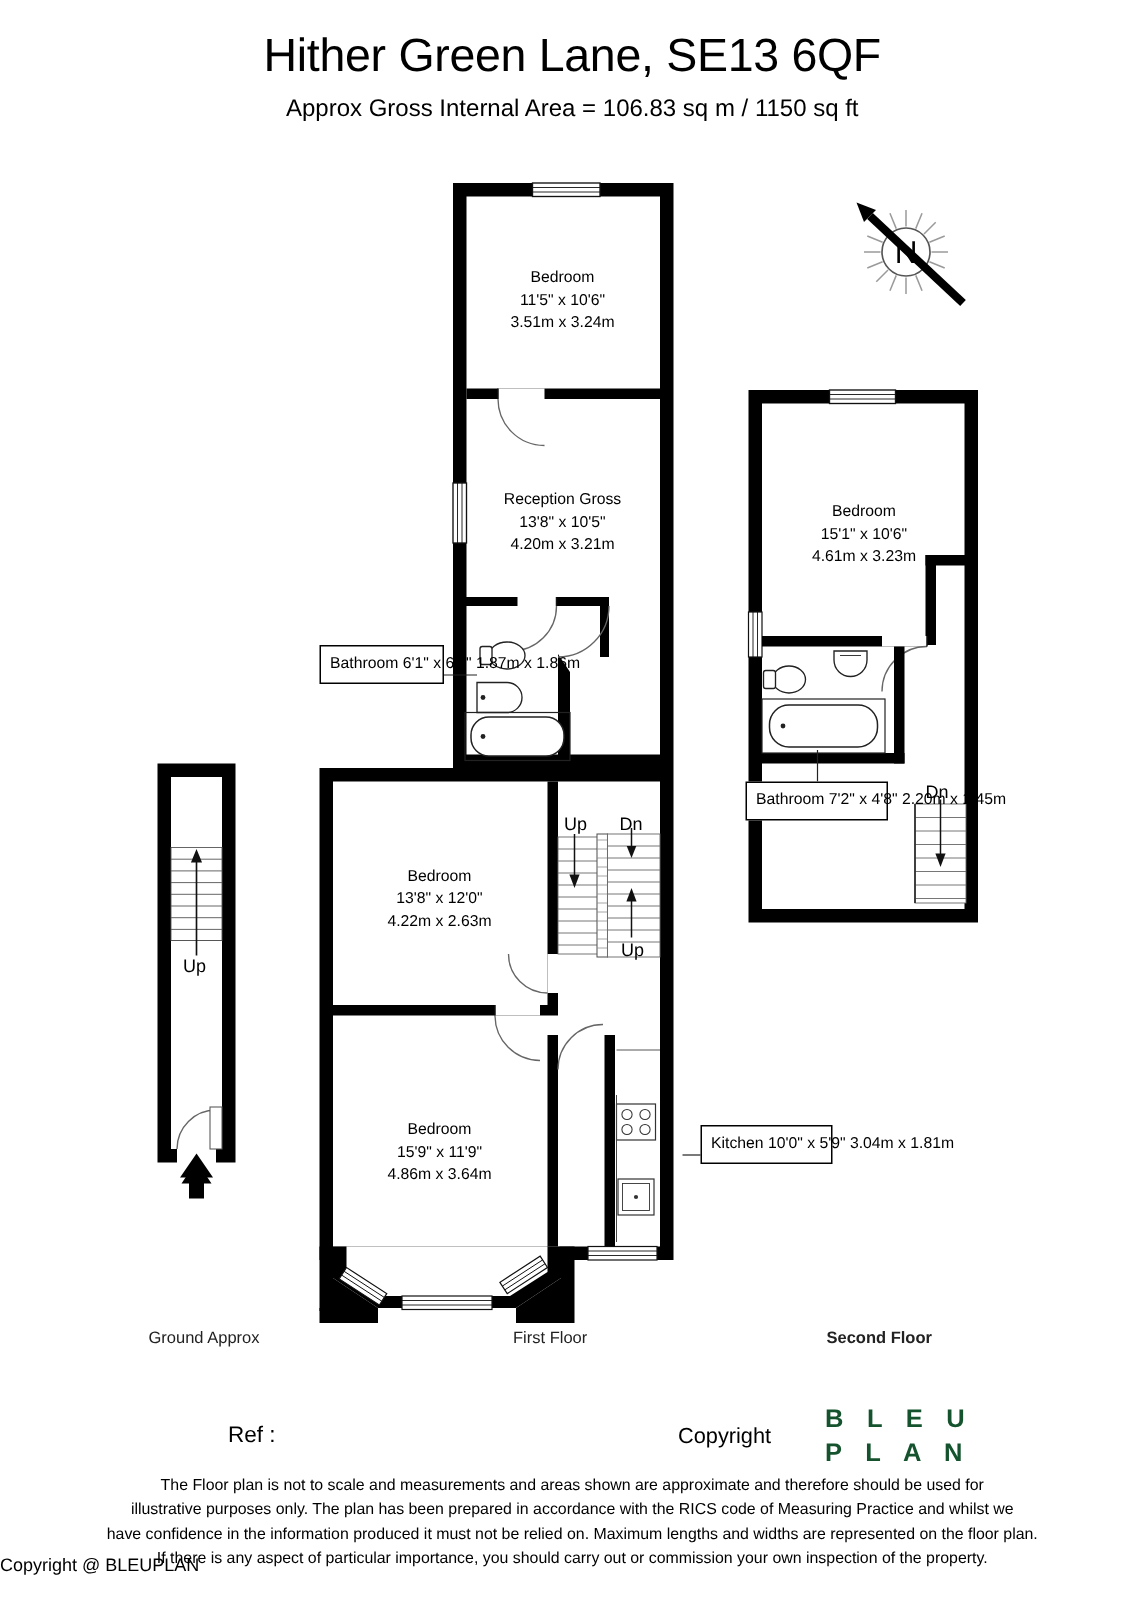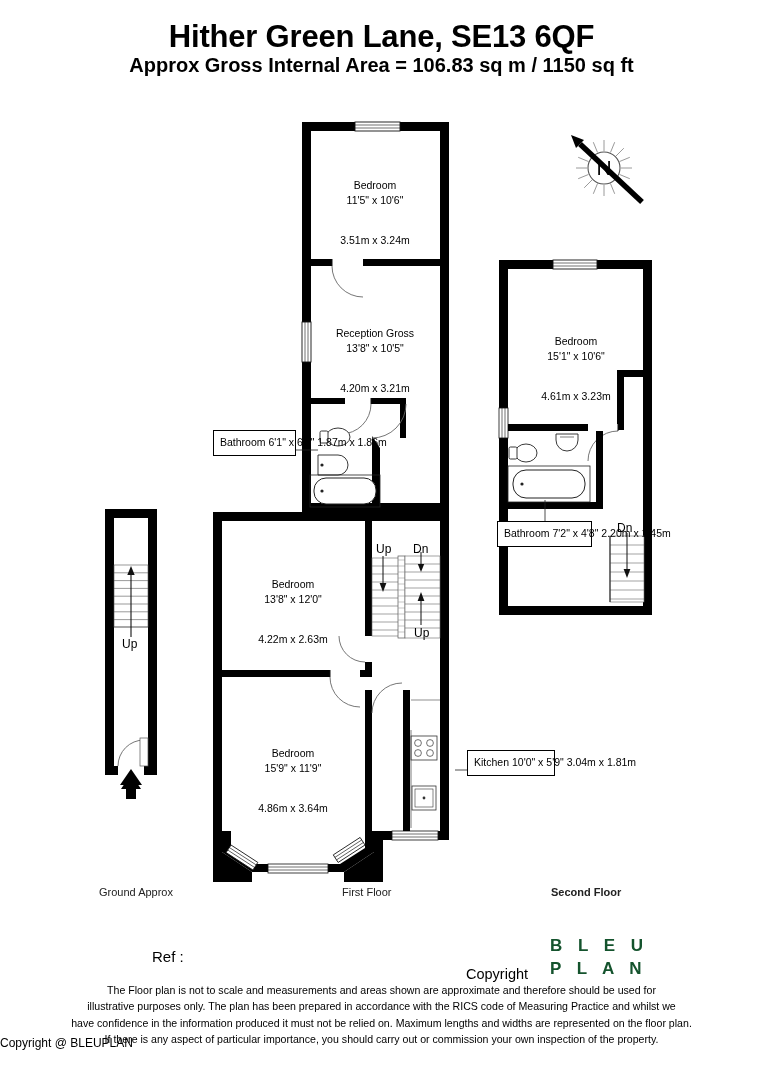--- a/index.html
+++ b/index.html
@@ -22,28 +22,29 @@
   }
 
   
   #header {
     position: absolute;
     top: 0; left: 0; right: 0;
     text-align: center;
   }
   #title {
     font-size: 31px;
-    font-weight: bold;
+    font-weight: normal;
     letter-spacing: -0.2px;
     margin-top: 20px;
     line-height: 1.1;
   }
   #subtitle {
-    font-size: 20px;
-    font-weight: bold;
+    font-size: 16px;
+    font-weight: normal;
+    margin-top: 10px;
     line-height: 1.1;
   }
 
   
   #plan-svg {
     position: absolute;
     top: 0; left: 0;
     width: 763px;
     height: 1080px;
   }
@@ -63,21 +64,21 @@
   .room-label {
     position: absolute;
     text-align: center;
     font-size: 10.5px;
     line-height: 1.42;
     white-space: nowrap;
     color: #000;
   }
   .room-label .rname { display: block; }
   .room-label .rimp  { display: block; }
-  .room-label .rmet  { display: block; margin-top: 25px; }
+  .room-label .rmet  { display: block; }
 
   
   .callout {
     position: absolute;
     border: 1px solid #000;
     background: #fff;
     text-align: center;
     font-size: 10.5px;
     line-height: 1.42;
     padding: 4px 6px 5px 6px;
@@ -100,24 +101,23 @@
     top: 930px;
   }
   #ref-label {
     position: absolute;
     left: 152px;
     top: 18px;
     font-size: 15px;
   }
   #copyright-label {
     position: absolute;
-    left: 466px;
+    left: 452px;
     top: 20px;
     font-size: 14.5px;
-    margin-top: 16px;
   }
   #logo {
     position: absolute;
     left: 550px;
     top: 5px;
     color: #14532d;
     font-weight: bold;
     font-size: 17px;
     letter-spacing: 5.5px;
     line-height: 1.35;

